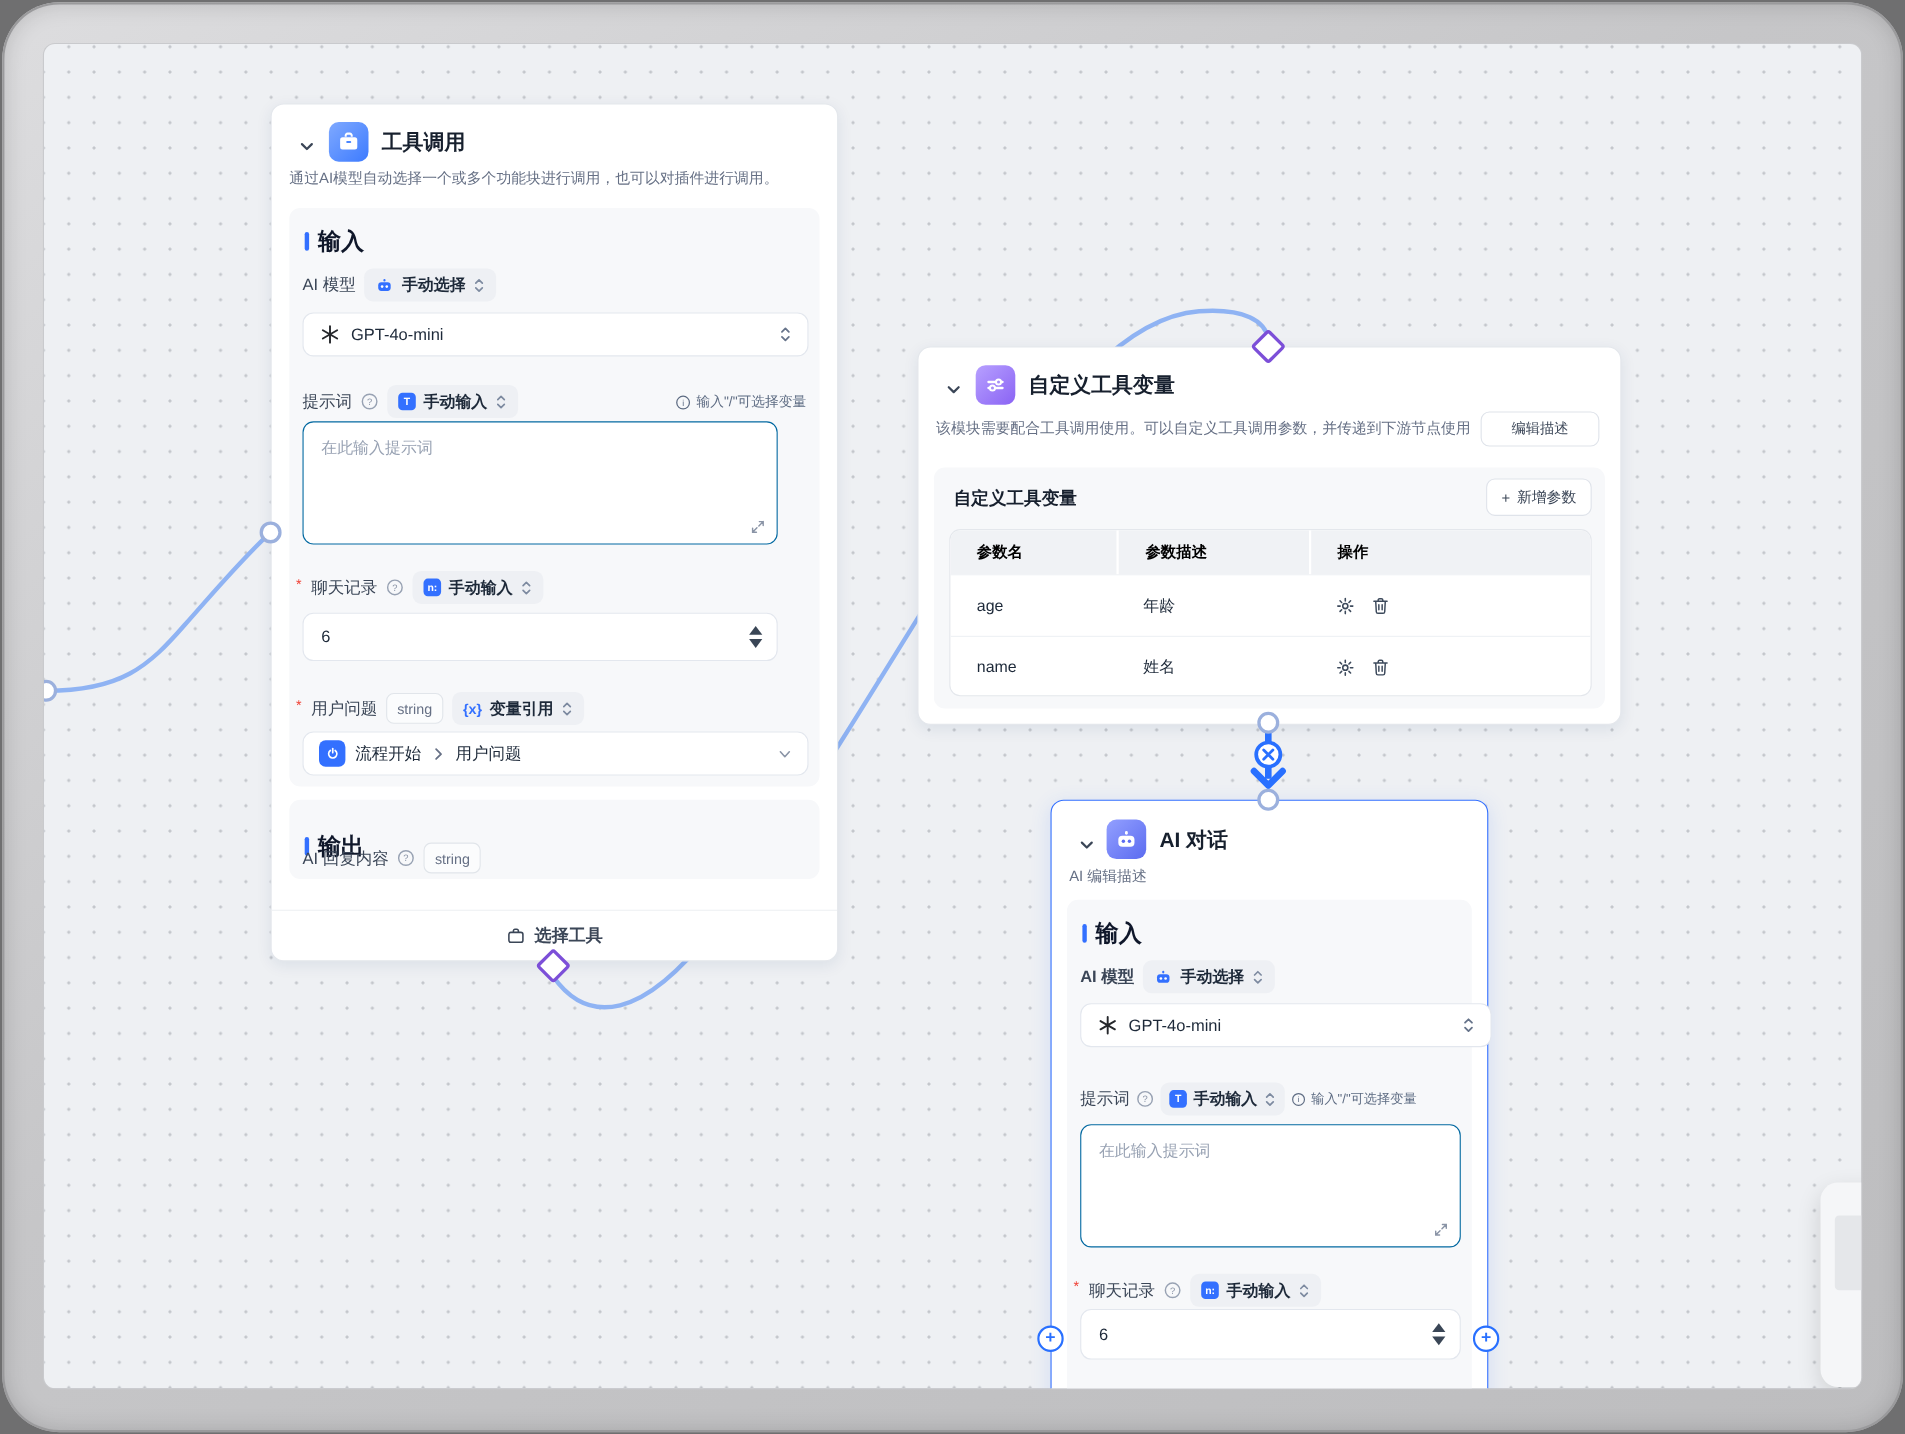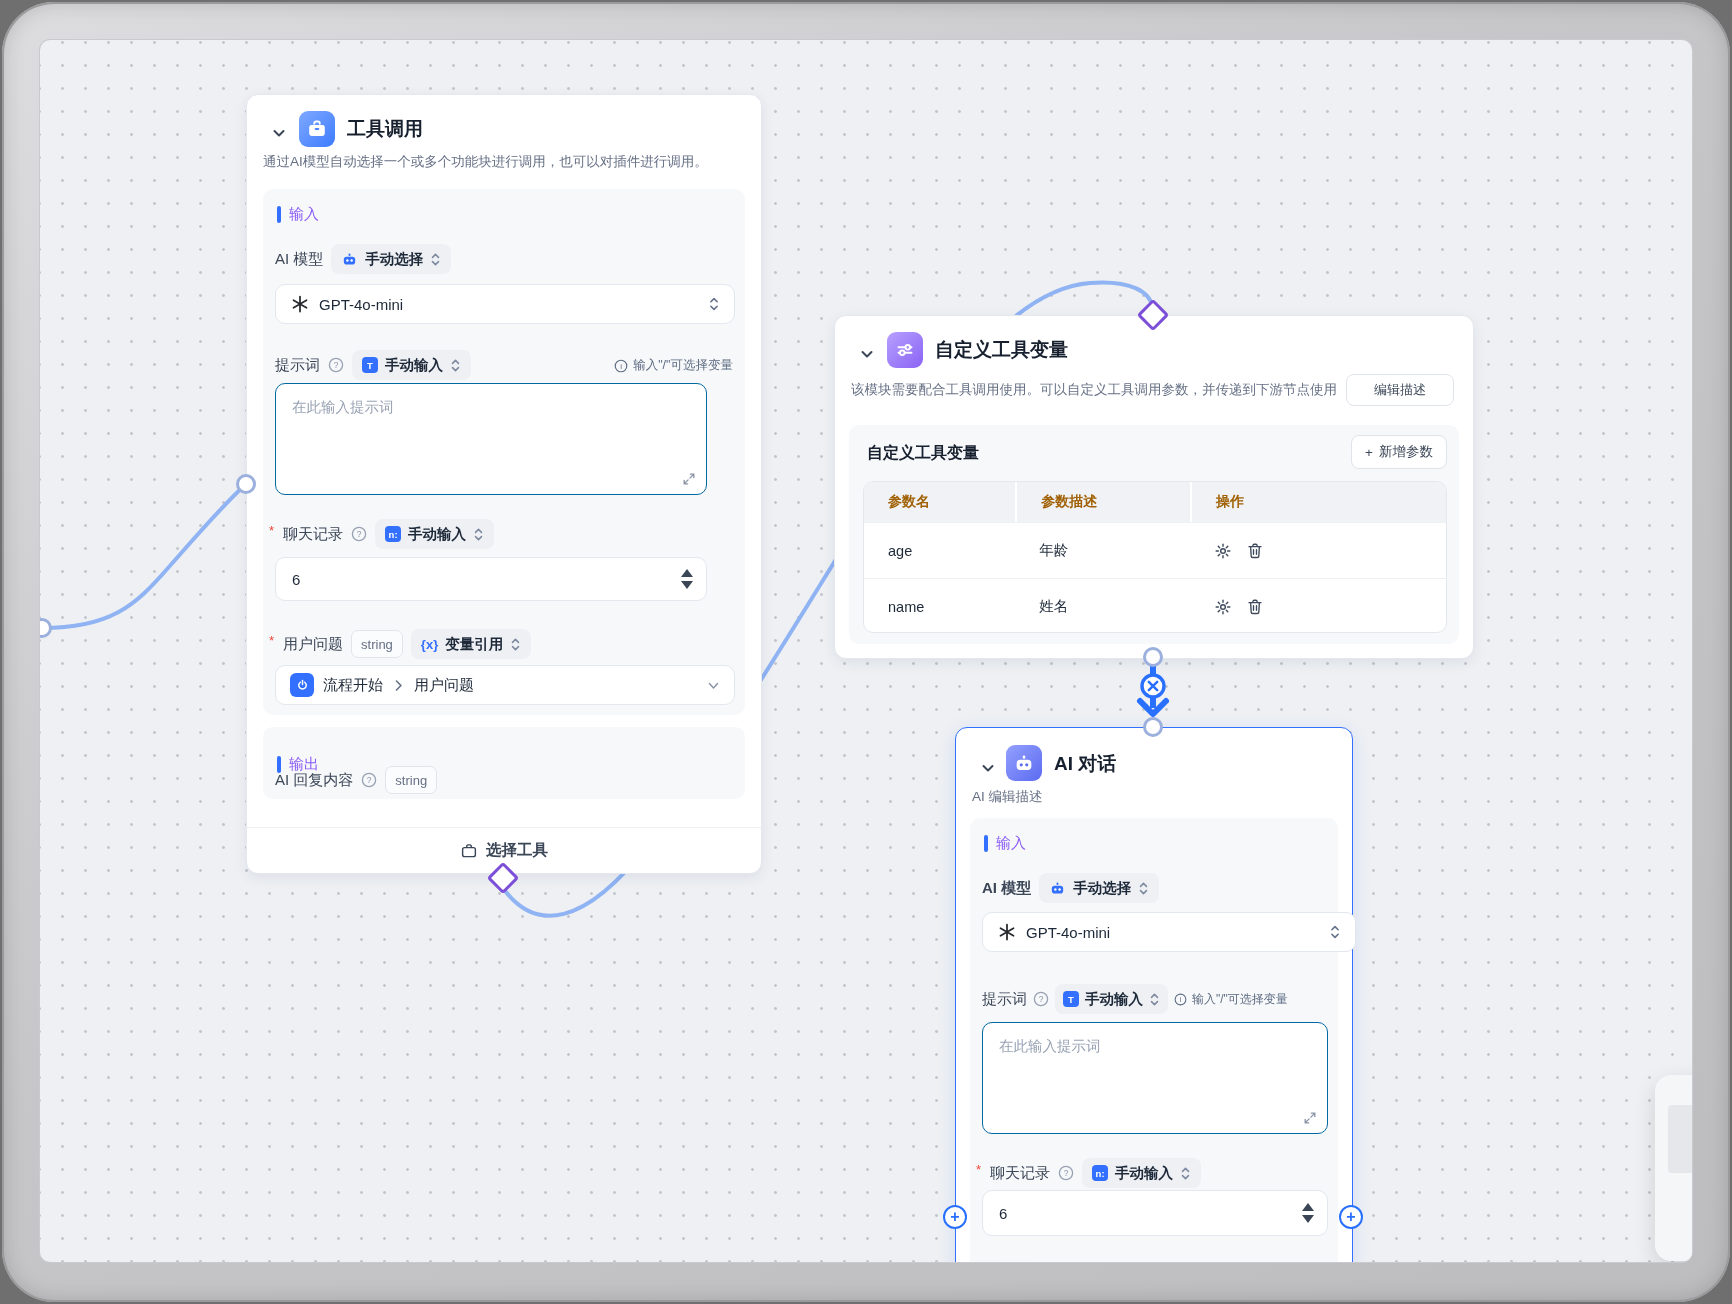--- a/index.html
+++ b/index.html
@@ -26,21 +26,21 @@
   .node-icon{position:absolute;width:36px;height:36px;border-radius:9px;
     display:flex;align-items:center;justify-content:center;}
   .icon-blue{background:linear-gradient(135deg,#7fa9ff,#3d7bff);}
   .icon-purple{background:linear-gradient(135deg,#b7a0ff,#8a63f4);}
   .icon-indigo{background:linear-gradient(135deg,#93a0ff,#5b6bf0);}
   .node-title{position:absolute;font-size:19px;font-weight:700;color:#17202e;white-space:nowrap;}
   .node-desc{position:absolute;font-size:13.5px;color:#667085;white-space:nowrap;}
   .card{position:absolute;background:#f7f8fa;border-radius:10px;}
   .sec-label{position:absolute;display:flex;align-items:center;gap:8px;}
   .sec-bar{width:4px;height:17px;border-radius:2px;background:#3370ff;}
-  .sec-text{font-size:15px;font-weight:400;color:#8b5cf6;}
+  .sec-text{font-size:21px;font-weight:700;color:#0f172a;}
   .frow{position:absolute;display:flex;align-items:center;gap:8px;height:30px;justify-content:center;}
   .flabel{font-size:15px;color:#3b4657;font-weight:500;white-space:nowrap;}
   .req{color:#f04438;font-size:13px;margin-right:1px;position:relative;top:-4px;}
   .badge{display:inline-flex;align-items:center;gap:7px;height:30px;padding:0 10px;
     background:#eef0f4;border-radius:8px;font-size:14.5px;font-weight:600;color:#1d2939;white-space:nowrap;}
   .mini-tile{width:16px;height:16px;border-radius:4px;background:#3370ff;color:#fff;
     display:flex;align-items:center;justify-content:center;font-size:9.5px;font-weight:700;}
   .brace{color:#3370ff;font-weight:700;font-size:13px;}
   .type-badge{display:inline-flex;align-items:center;height:26px;padding:0 9px;border:1px solid #e1e5ea;
     background:#fbfcfd;border-radius:7px;font-size:13px;color:#667085;}
@@ -60,21 +60,21 @@
   .tri-dn{width:0;height:0;border-left:6px solid transparent;border-right:6px solid transparent;border-top:8px solid #3a4656;}
   .hint{position:absolute;display:flex;align-items:center;gap:5px;font-size:12.5px;color:#5d6b82;white-space:nowrap;}
   .footer{position:absolute;left:0;right:0;bottom:0;height:45px;border-top:1px solid #eef0f3;
     display:flex;align-items:center;justify-content:center;gap:8px;font-size:15.5px;font-weight:600;color:#3b4657;}
   .btn{display:inline-flex;align-items:center;gap:6px;background:#fff;border:1px solid #dfe3ea;
     border-radius:8px;font-size:13px;color:#3b4657;justify-content:center;}
   
   .ptable{position:absolute;background:#fff;border:1px solid #e4e7ec;border-radius:10px;overflow:hidden;}
   .trow{display:flex;}
   .thead{background:#f0f2f5;height:40px;}
-  .thead .cell{font-weight:700;color:#a16207;font-size:14px;display:flex;align-items:center;}
+  .thead .cell{font-weight:700;color:#000000;font-size:14px;display:flex;align-items:center;}
   .cell{padding-left:24px;box-sizing:border-box;display:flex;align-items:center;font-size:14.5px;color:#1d2939;}
   .c1{width:26%;} .c2{width:30%;} .c3{width:44%;}
   .thead .c2,.thead .c3{border-left:2px solid #fff;}
   .tbody{height:55px;border-top:1px solid #eef1f4;}
   .ops{display:flex;gap:14px;align-items:center;}
   
   .handle{position:absolute;width:14px;height:14px;border:3.5px solid #9bb0dd;background:#fff;
     border-radius:50%;transform:translate(-50%,-50%);z-index:6;}
   .plus-handle{position:absolute;width:20px;height:20px;border:2.5px solid #2970ff;background:#fff;border-radius:50%;
     transform:translate(-50%,-50%);z-index:6;color:#2970ff;display:flex;align-items:center;justify-content:center;

